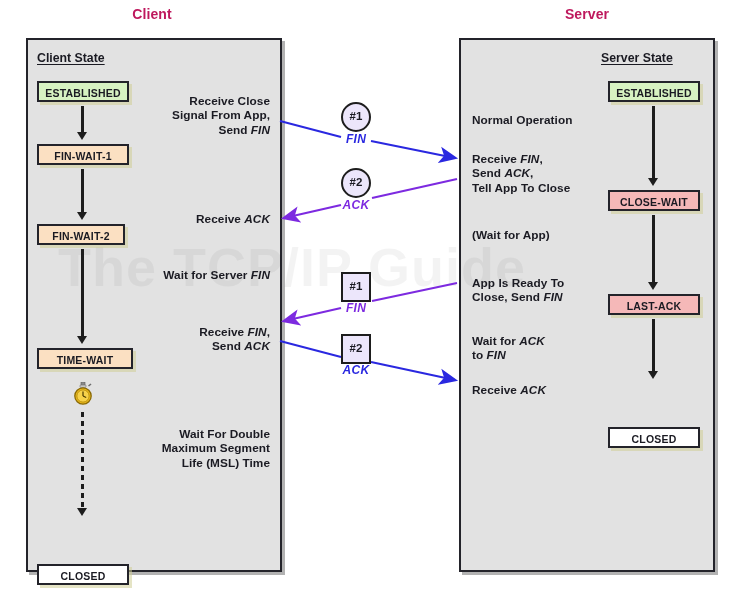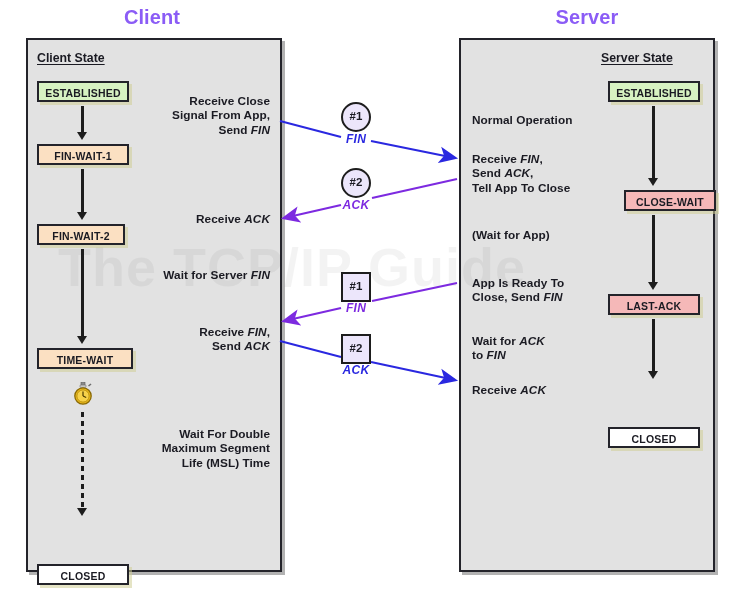--- a/index.html
+++ b/index.html
@@ -2,21 +2,21 @@
 <html><head>
 <meta charset="utf-8">
 <style>
   html,body{margin:0;padding:0;background:#ffffff;}
   body{width:742px;height:604px;position:relative;overflow:hidden;
        font-family:"Liberation Sans","DejaVu Sans",sans-serif;
        -webkit-font-smoothing:antialiased;}
   #stage{position:absolute;left:0;top:0;width:742px;height:604px;}
 
   
-  .col-title{position:absolute;font-size:20px;font-weight:bold;color:#8b5cf6;
+  .col-title{position:absolute;font-size:14px;font-weight:bold;color:#be185d;
              text-align:center;letter-spacing:.1px;}
 
   
   .panel{position:absolute;background:#e2e2e2;border:2.5px solid #23232a;
          box-shadow:3px 3px 0 rgba(0,0,0,.30);}
 
   
   .watermark{position:absolute;left:58px;top:236px;width:640px;
              font-size:54px;font-weight:bold;color:#000;opacity:.045;
              letter-spacing:1px;white-space:nowrap;
@@ -122,21 +122,21 @@
 
   <div class="evt right" style="left:130px;top:94px;width:140px;">Receive Close<br>Signal From App,<br>Send <i>FIN</i></div>
   <div class="evt right" style="left:130px;top:212px;width:140px;">Receive <i>ACK</i></div>
   <div class="evt right" style="left:130px;top:268px;width:140px;">Wait for Server <i>FIN</i></div>
   <div class="evt right" style="left:130px;top:325px;width:140px;">Receive <i>FIN</i>,<br>Send <i>ACK</i></div>
   <div class="evt right" style="left:110px;top:427px;width:160px;">Wait For Double<br>Maximum Segment<br>Life (MSL) Time</div>
 
   <div class="slabel" style="left:601px;top:51px;">Server State</div>
 
   <div class="state st-green" style="left: 608px; top: 81px; width: 92px; background: rgb(215, 242, 194);">ESTABLISHED</div>
-  <div class="state st-pink" style="left: 608px; top: 190px; width: 92px; background: rgb(245, 184, 184); margin-left: 16px;">CLOSE-WAIT</div>
+  <div class="state st-pink" style="left: 608px; top: 190px; width: 92px; background: rgb(245, 184, 184);">CLOSE-WAIT</div>
   <div class="state st-pink" style="left: 608px; top: 294px; width: 92px; background: rgb(245, 184, 184);">LAST-ACK</div>
   <div class="state st-white" style="left: 608px; top: 383px; width: 92px; background: rgb(255, 255, 255);">CLOSED</div>
 
   <div class="varrow" style="left:648px;top:106px;height:80px;">
     <div class="shaft" style="height:72px;"></div>
       <div class="head" style="top:72px;"></div>
   </div>
   <div class="varrow" style="left:648px;top:215px;height:75px;">
     <div class="shaft" style="height:67px;"></div>
       <div class="head" style="top:67px;"></div>

